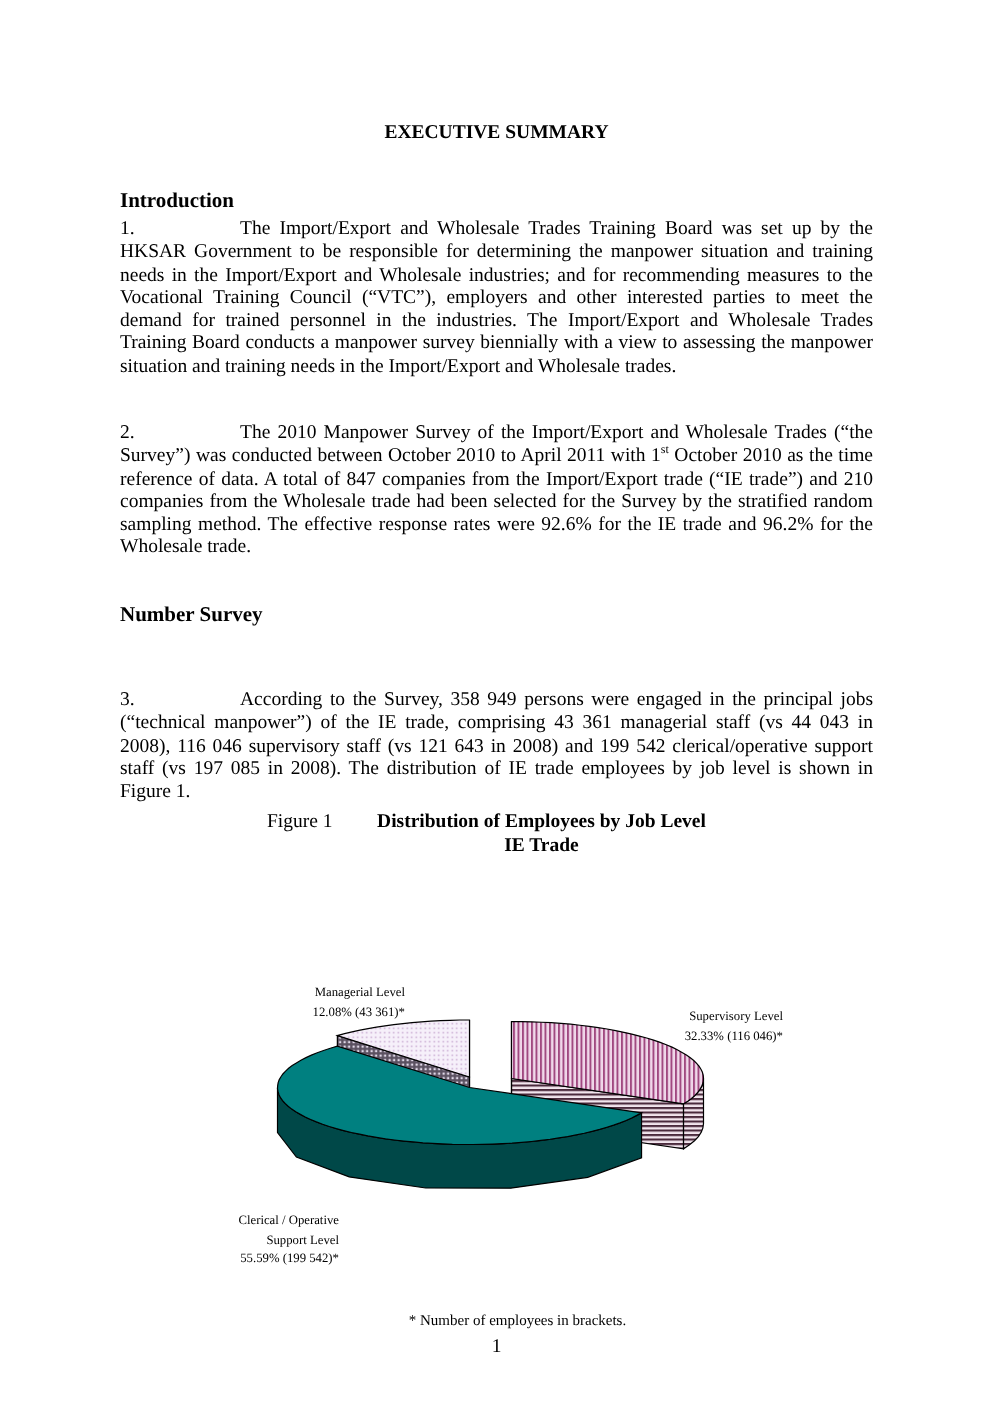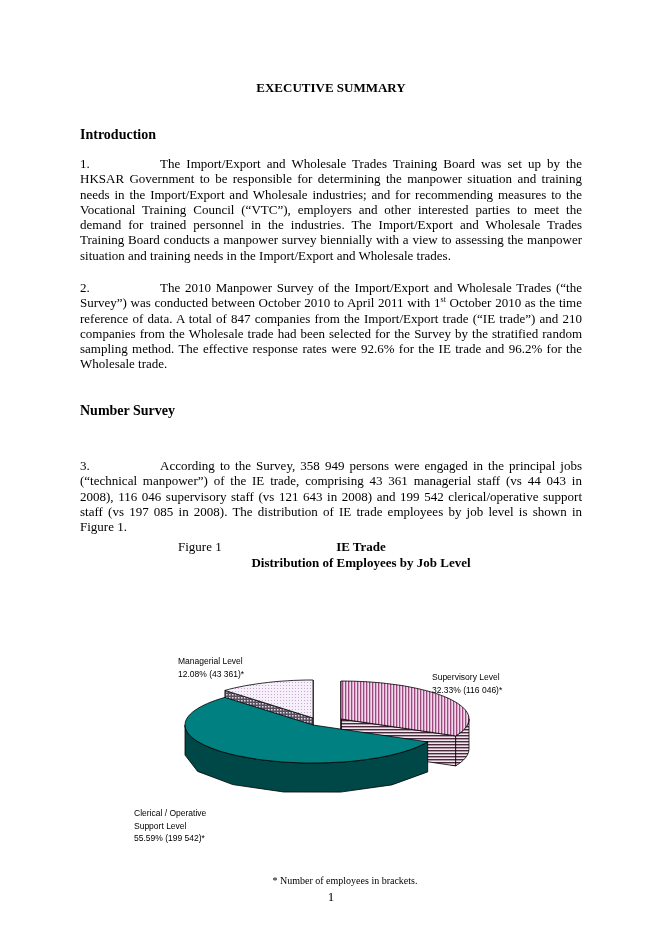--- a/index.html
+++ b/index.html
@@ -10,52 +10,52 @@
            font-weight: bold; font-size: 13px; }
   .heading { position: absolute; left: 80px; font-weight: bold; font-size: 14px; }
   .para { position: absolute; left: 80px; width: 502px; font-size: 13px; line-height: 15.3px;
           text-align: justify; text-align-last: left; }
   .para .num { display: inline-block; width: 80px; }
   .para sup { font-size: 8px; line-height: 0; }
   .fig-label { position: absolute; left: 178px; top: 539px; font-weight: normal; font-size: 13px; }
   .fig-title { position: absolute; left: 200px; width: 322px; top: 539px; text-align: center;
                font-weight: bold; font-size: 13px; line-height: 15.5px; }
   .chart { position: absolute; left: 0; top: 600px; width: 662px; height: 270px; }
-  .plabel { position: absolute; font-size: 9.5px; text-align: left; line-height: 12.5px;
-            font-family: Liberation Sans, sans-serif; font-size: 8.5px; }
+  .plabel { position: absolute; font-size: 9.5px; text-align: right; line-height: 12.5px;
+            font-family: Liberation Serif, serif; font-size: 8.5px; }
   .footnote { position: absolute; top: 875px; left: 0; width: 690px; text-align: center; font-size: 10px; }
   .pageno { position: absolute; top: 889px; left: 0; width: 662px; text-align: center; font-size: 13px; }
 </style>
 </head>
 <body>
 
 <div class="page">
 
   <div class="title">EXECUTIVE SUMMARY</div>
 
   <div class="heading" style="top:127px">Introduction</div>
 
-  <div class="para" style="top:156px">
+  <div class="para" style="top:144px">
     <span class="num">1.</span><span>The Import/Export and Wholesale Trades Training Board was set up by the HKSAR Government to be responsible for determining the manpower situation and training needs in the Import/Export and Wholesale industries; and for recommending measures to the Vocational Training Council (“VTC”), employers and other interested parties to meet the demand for trained personnel in the industries.   The Import/Export and Wholesale Trades Training Board conducts a manpower survey biennially with a view to assessing the manpower situation and training needs in the Import/Export and Wholesale trades.</span>
   </div>
 
   <div class="para" style="top:280px">
     <span class="num">2.</span><span>The 2010 Manpower Survey of the Import/Export and Wholesale Trades (“the Survey”) was conducted between October 2010 to April 2011 with 1</span><sup>st</sup><span> October 2010 as the time reference of data.    A total of 847 companies from the Import/Export trade (“IE trade”) and 210 companies from the Wholesale trade had been selected for the Survey by the stratified random sampling method.   The effective response rates were 92.6% for the IE trade and 96.2% for the Wholesale trade.</span>
   </div>
 
   <div class="heading" style="top:403px">Number Survey</div>
 
   <div class="para" style="top:458px">
     <span class="num">3.</span><span>According to the Survey, 358 949 persons were engaged in the principal jobs (“technical manpower”) of the IE trade, comprising 43 361 managerial staff (vs 44 043 in 2008), 116 046 supervisory staff (vs 121 643 in 2008) and 199 542 clerical/operative support staff (vs 197 085 in 2008).    The distribution of IE trade employees by job level is shown in Figure 1.</span>
   </div>
 
   <div class="fig-label">Figure 1</div>
   <div class="fig-title">
+    <div>Distribution of Employees by Job Level</div>
     <div>IE Trade</div>
-    <div>Distribution of Employees by Job Level</div>
   </div>
 
   <div class="chart">
     <svg id="pie-svg" width="662" height="270" viewBox="0 600 662 270">
       <defs>
         <pattern id="pat-dots" width="3" height="3" patternUnits="userSpaceOnUse">
           <rect width="3" height="3" fill="#f6f0fa"></rect>
           <rect x="1" y="1" width="1" height="1" fill="#c8a8d0"></rect>
         </pattern>
         <pattern id="pat-dots-side" width="3" height="3" patternUnits="userSpaceOnUse">

